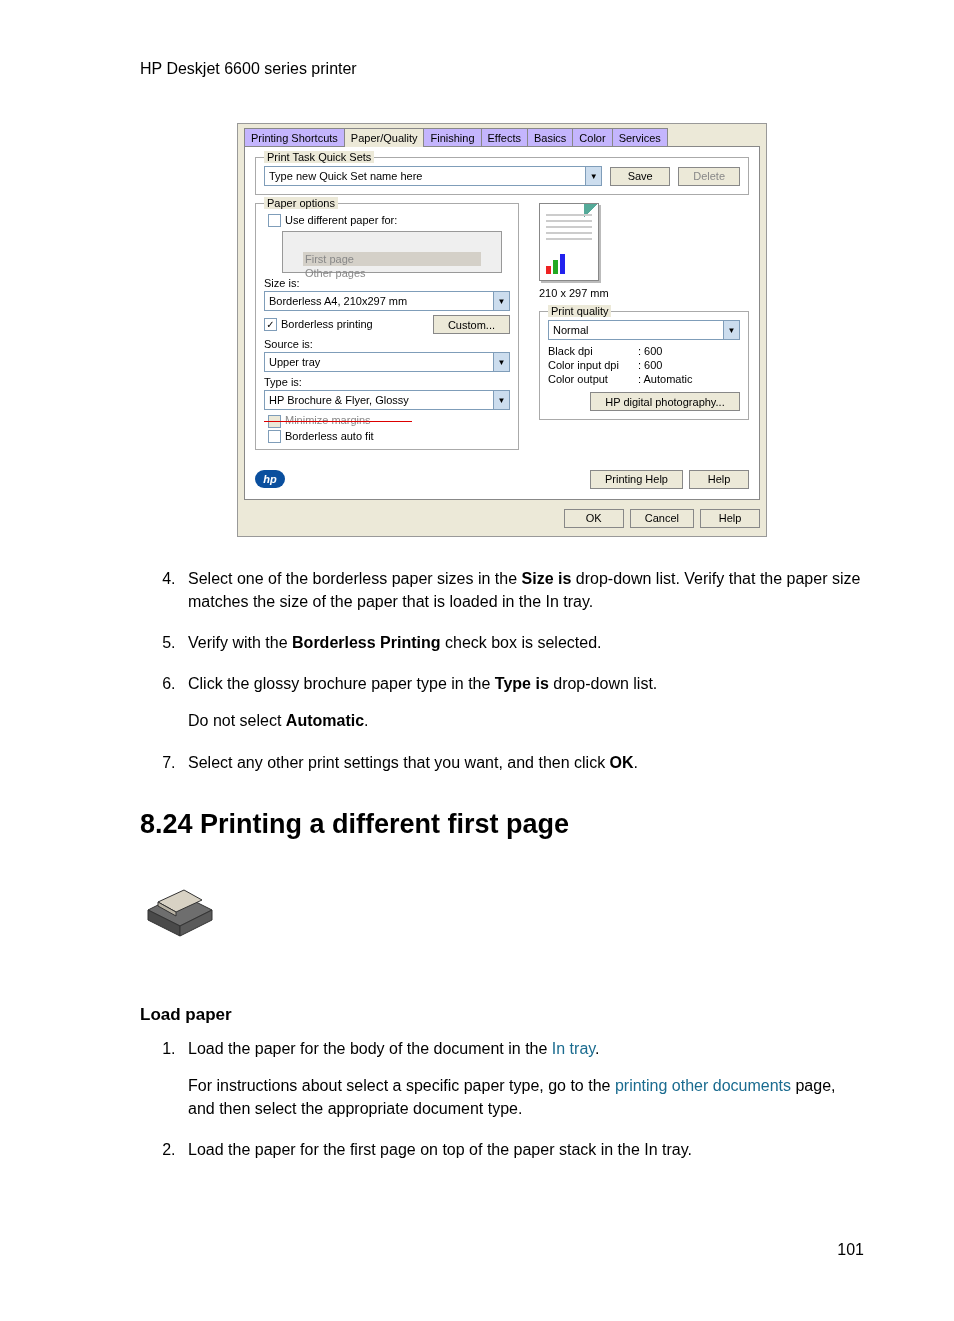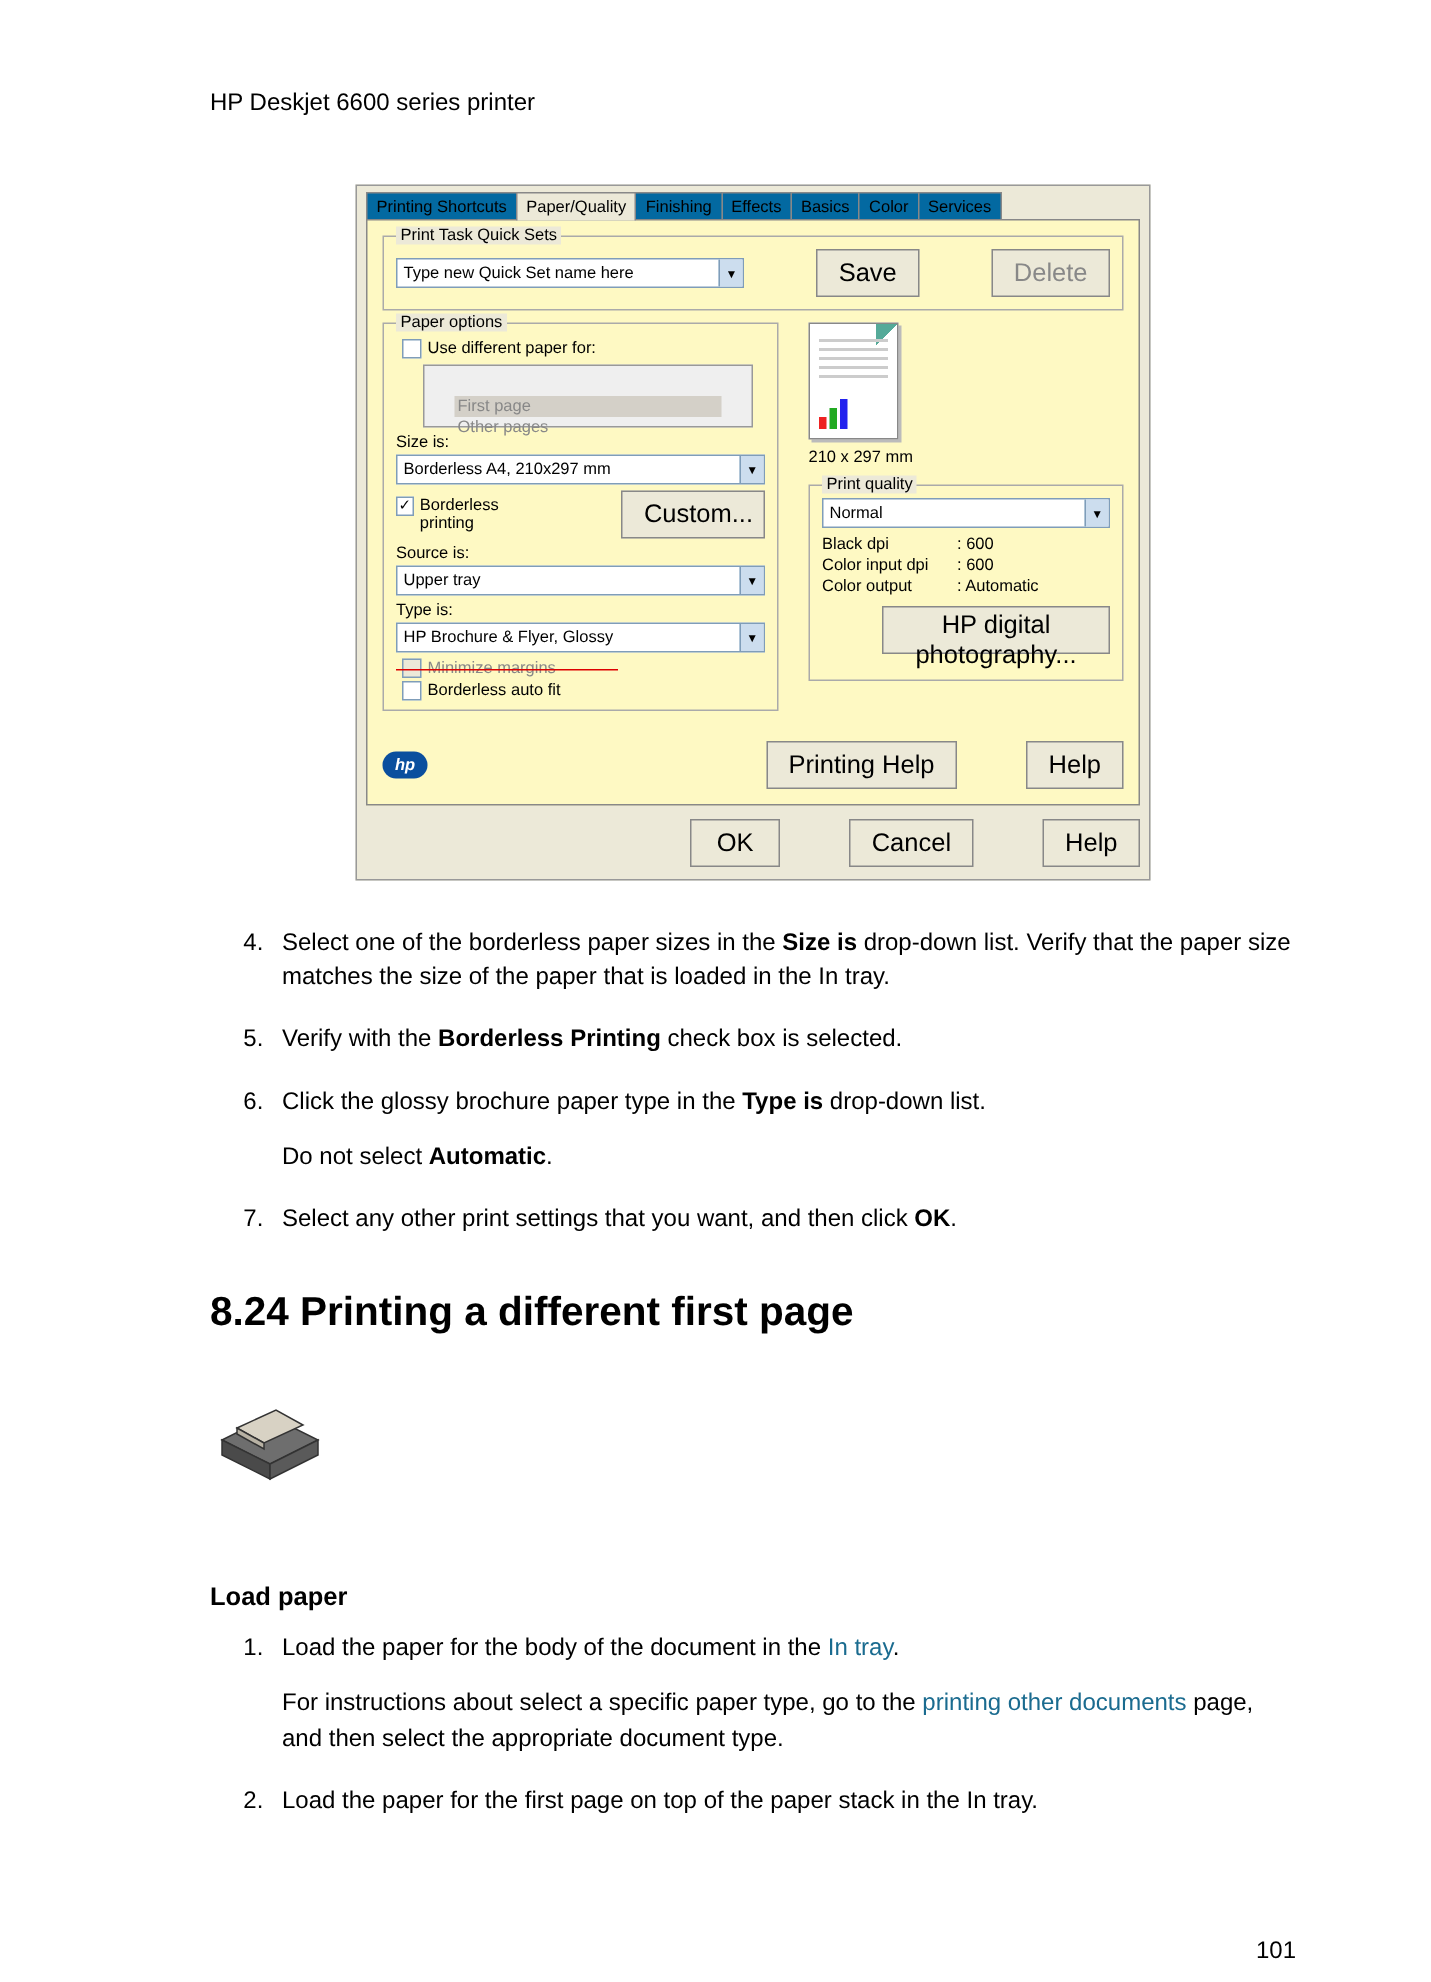--- a/index.html
+++ b/index.html
@@ -1,29 +1,29 @@
 <!DOCTYPE html>
 <html><head>
   <meta charset="utf-8">
   <style>
     * { box-sizing: border-box; margin: 0; padding: 0; }
     body { font-family: Arial, Helvetica, sans-serif; font-size: 16px; background: #fff; color: #000; width: 954px; padding: 60px 90px 40px 140px; }
     .header-title { font-size: 16px; margin-bottom: 45px; }
     
     .dialog { width: 530px; margin: 0 auto 30px; border: 1px solid #999; background: #ece9d8; font-size: 11px; font-family: Tahoma, Arial, sans-serif; }
     .tabs { display: flex; padding: 4px 6px 0 6px; }
-    .tab { padding: 3px 6px; border: 1px solid #888; border-bottom: none; background: #0369a1; margin-right: -1px; font-size: 11px; }
+    .tab { padding: 3px 6px; border: 1px solid #888; border-bottom: none; background: #c4b5fd; margin-right: -1px; font-size: 11px; }
     .tab.active { background: #ece9d8; position: relative; z-index: 2; }
-    .tab-panel { border: 1px solid #888; margin: 0 6px; padding: 10px; background: #fef9c3; position: relative; top: -1px; }
+    .tab-panel { border: 1px solid #888; margin: 0 6px; padding: 10px; background: #ffffff; position: relative; top: -1px; }
     
     .fieldset { border: 1px solid #aaa; padding: 8px; margin-bottom: 8px; position: relative; }
     .fieldset-legend { position: absolute; top: -7px; left: 8px; background: #ece9d8; padding: 0 3px; font-size: 11px; }
     
     .quickset-row { display: flex; gap: 8px; align-items: center; }
-    .win-btn { font-size: 17px; padding: 2px 14px; border: 1px solid #888; background: #ece9d8; min-width: 60px; height: 32px; margin-left: 40px; }
+    .win-btn { font-size: 11px; padding: 2px 14px; border: 1px solid #888; background: #ece9d8; min-width: 60px; height: 19px; }
     .win-btn.disabled { color: #888; }
     
     .panel-cols { display: flex; gap: 20px; }
     .left-col { flex: 1; }
     .right-col { width: 210px; }
     
     .paper-options { padding-bottom: 4px; }
     .checkbox-row { display: flex; align-items: flex-start; gap: 4px; margin: 2px 0 2px 4px; }
     .checkbox { width: 13px; height: 13px; border: 1px solid #7f9db9; background: #fff; display: inline-flex; align-items: center; justify-content: center; font-size: 10px; line-height: 1; }
     .checkbox.unchecked-gray { background: #ece9d8; }

